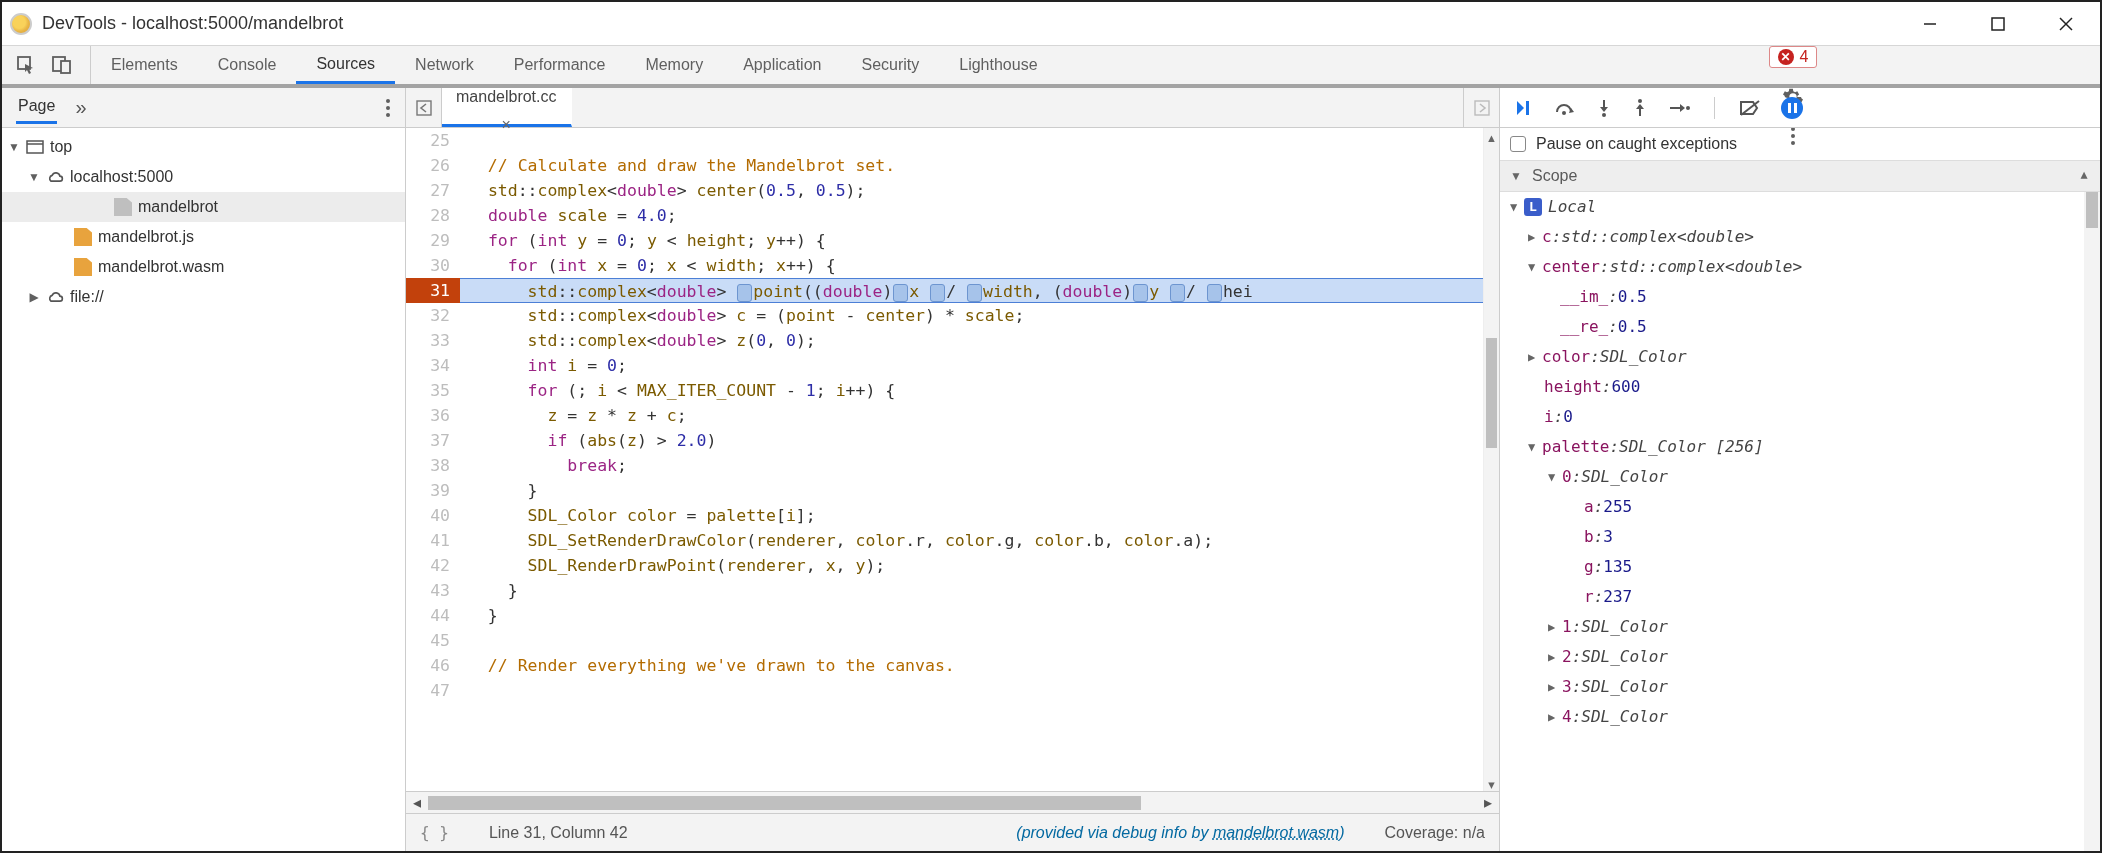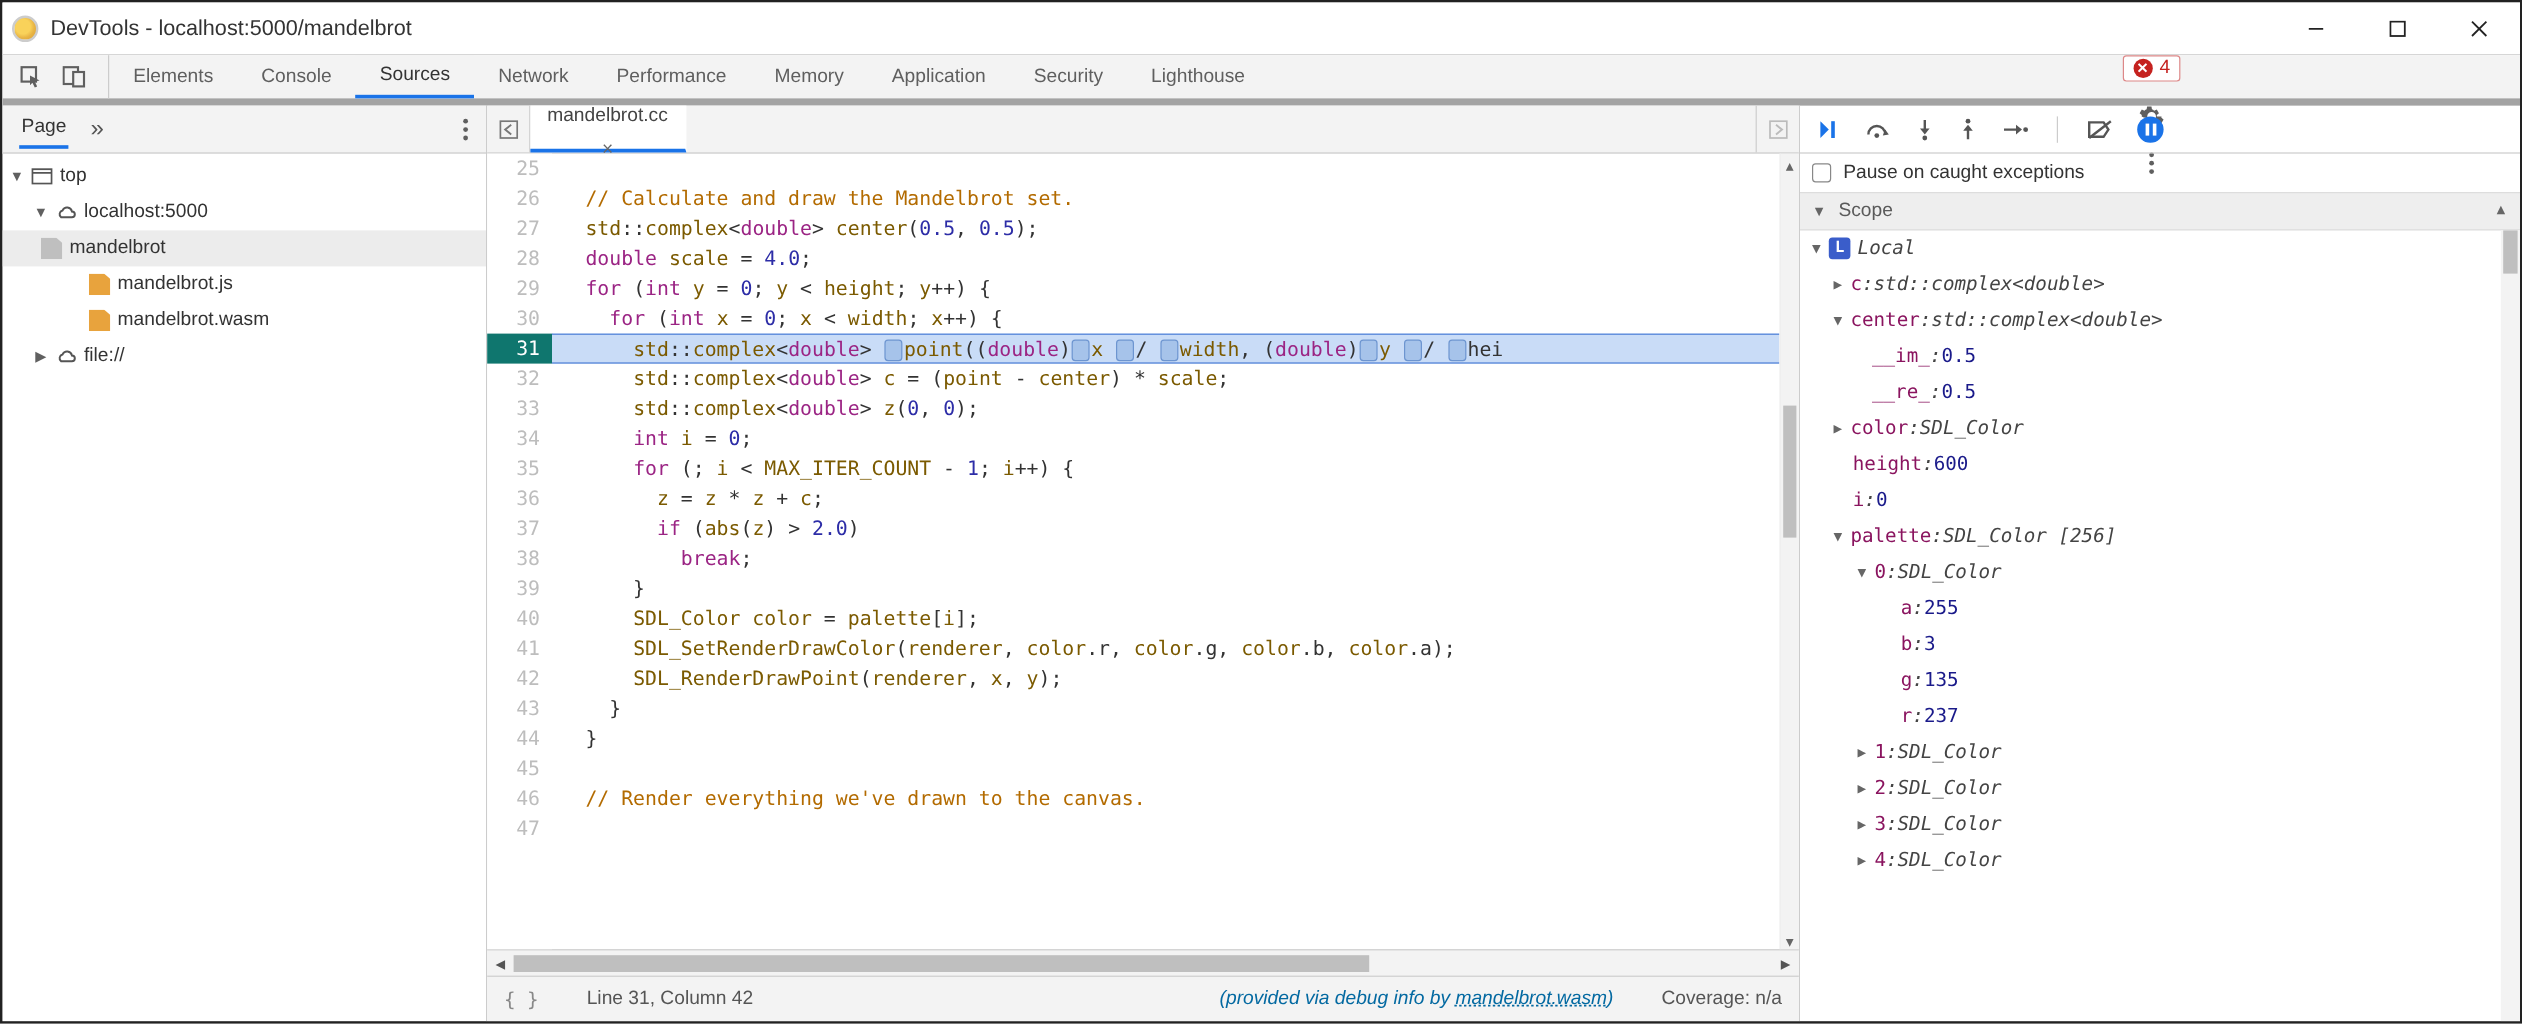--- a/index.html
+++ b/index.html
@@ -32,21 +32,21 @@
     margin-right: 10px;
   }
   .titlebar .title { font-size: 18px; flex: 1; }
   .win-btns { display: flex; gap: 32px; margin-right: 8px; }
   .win-btn { width: 36px; height: 28px; display:flex; align-items:center; justify-content:center; color:#222; }
   .win-btn svg { display:block; }
 
   
   .tabstrip {
     background: #f3f3f3;
-    border-bottom: 6px solid #a3a3a3;
+    border-bottom: 4px solid #a3a3a3;
     height: 42px;
     display: flex;
     align-items: stretch;
     padding-left: 14px;
     color: #5f5f5f;
     text-align: center;
   }
   .tabstrip .lead-icons { display:flex; align-items:center; gap: 16px; padding-right: 18px; border-right: 1px solid #ccc; }
   .tabstrip .tabs { display: flex; align-items: center; }
   .tab { padding: 0 20px; height: 100%; display:flex; align-items:center; cursor: default; }
@@ -83,21 +83,21 @@
   .filetabs { height:40px; border-bottom:1px solid #ccc; background:#f3f3f3; display:flex; align-items:stretch; }
   .filetabs .navbox { width:36px; display:flex; align-items:center; justify-content:center; border-right:1px solid #ccc; }
   .filetabs .ftab { padding: 0 14px; display:flex; align-items:center; gap:10px; border-right: 1px solid transparent; color:#444; }
   .filetabs .ftab.active { background:#fff; border-bottom:3px solid #1a73e8;flex-direction:column; }
   .filetabs .spacer { flex:1; }
   .filetabs .rnav { width:36px; display:flex; align-items:center; justify-content:center; border-left:1px solid #ccc; }
 
   .editor { flex:1; display:flex; min-height:0; position:relative; font-family: Menlo, Consolas, "DejaVu Sans Mono", monospace; font-size:16.5px; }
   .gutter { width:54px; background:#fff; text-align:right; color:#bdbdbd; padding-right:10px; padding-top:0; line-height:25px; border-right:0; user-select:none; }
   .gutter .ln { height:25px; }
-  .gutter .ln.bp { background:#0f766e; color:#fff; position:relative; margin-right:-10px; padding-right:10px;padding-left:20px; }
+  .gutter .ln.bp { background:#c2410c; color:#fff; position:relative; margin-right:-10px; padding-right:10px;padding-left:20px; }
   .gutter .ln.bp::after {
     content:""; position:absolute; right:-10px; top:0; width:0; height:0;
     border-top: 12.5px solid transparent; border-bottom: 12.5px solid transparent; border-left: 10px solid #2b6cd6;
   }
   .code { flex:1; overflow:auto; white-space:pre; line-height:25px; padding-left:8px; min-width:0; position:relative; }
   .code-row { height:25px; }
   .code-row.exec { background:#c9dcf7; border-top:1px solid #4c7fd6; border-bottom:1px solid #4c7fd6; margin-left:-8px; padding-left:8px; }
   .inl-badge { display:inline-block; width:15px; height:18px; background:#a6c3ea; border:1px solid #6d95d0; border-radius:3px; vertical-align:middle; margin:0 1px; }
   .k-comment { color:#b36b00; }
   .k-kw { color:#9b2484; }
@@ -245,21 +245,21 @@
       </div>
       <div class="tree-row" style="padding-left:26px">
         <span class="tw">▼</span>
         <span class="cloud-icon">
             <svg width="22" height="16" viewBox="0 0 22 16">
               <path d="M6 13h11a3 3 0 000-6 5 5 0 00-9.5-1A4 4 0 006 13z"></path>
             </svg>
           </span>
         <span>localhost:5000</span>
       </div>
-      <div class="tree-row sel" style="padding-left:32px">
+      <div class="tree-row sel" style="padding-left:112px">
         <span class="file-icon"></span>
         <span>mandelbrot</span>
       </div>
       <div class="tree-row" style="padding-left:72px">
         <span class="file-icon y"></span>
         <span>mandelbrot.js</span>
       </div>
       <div class="tree-row" style="padding-left:72px">
         <span class="file-icon y"></span>
         <span>mandelbrot.wasm</span>

